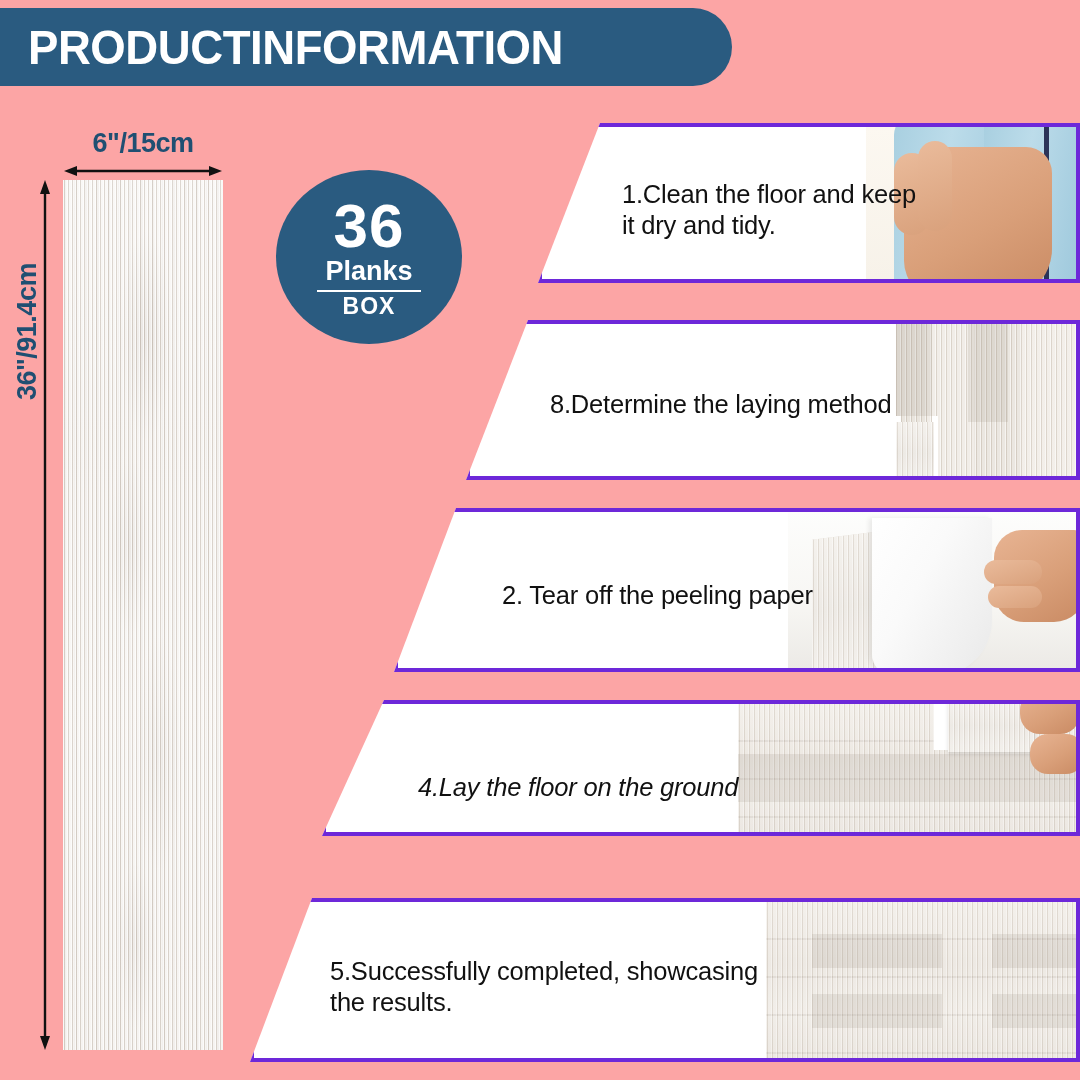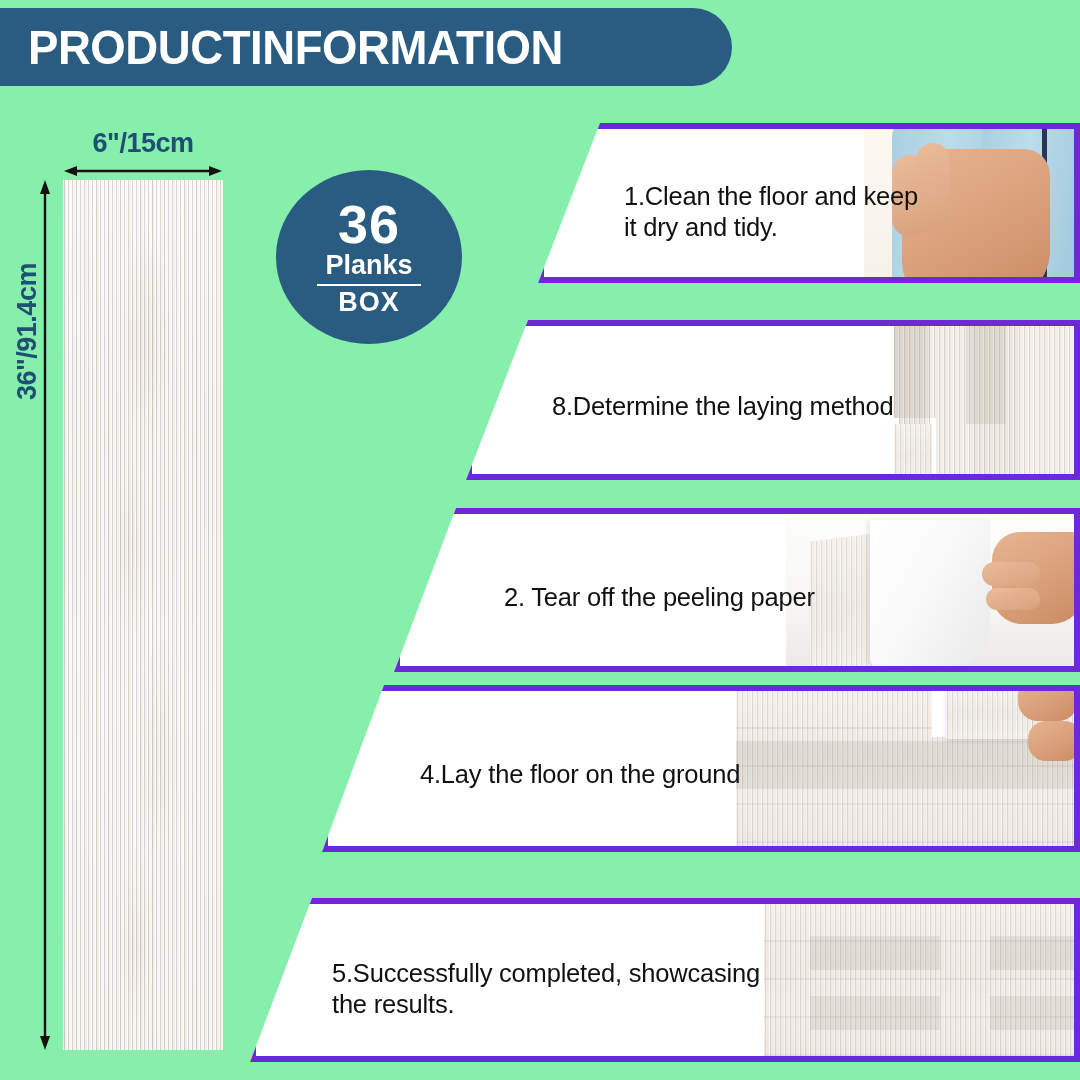--- a/index.html
+++ b/index.html
@@ -5,21 +5,21 @@
   * { box-sizing: border-box; margin: 0; padding: 0; }
   html, body {
     width: 1080px; height: 1080px;
     background: #ffffff;
     font-family: "Liberation Sans", sans-serif;
     overflow: hidden;
   }
   #page {
     position: relative;
     width: 1080px; height: 1080px;
-    background: #86efac;
+    background: #fca5a5;
     padding-left: 21px;
   }
 
   
   .header-banner {
     position: absolute;
     left: 0; top: 8px;
     width: 732px; height: 78px;
     background: #2a5b80;
     border-top-right-radius: 42px;
@@ -98,50 +98,50 @@
     width: 186px; height: 174px;
     border-radius: 50%;
     background: #2a5b80;
     display: flex;
     flex-direction: column;
     align-items: center;
     justify-content: center;
     color: #ffffff;
   }
   .badge-number {
-    font-size: 54px;
+    font-size: 62px;
     font-weight: bold;
     line-height: 0.98;
     letter-spacing: 1px;
     text-align: right;
   }
   .badge-planks {
     font-size: 27px;
     font-weight: bold;
     line-height: 1.1;
     margin-top: 1px;
   }
   .badge-rule {
     width: 104px; height: 2px;
     background: #ffffff;
     margin: 3px 0 2px;
   }
   .badge-box {
-    font-size: 27px;
+    font-size: 23px;
     font-weight: bold;
     letter-spacing: 1px;
     line-height: 1.05;
   }
 
   
   .step {
     position: absolute;
     overflow: hidden;
     background: #ffffff;
-    border: 6px solid #6d28d9;
+    border: 4px solid #6d28d9;
   }
   .step-text {
     position: absolute;
     color: #111111;
     font-size: 25.5px;
     line-height: 1.2;
     letter-spacing: -0.2px;
     white-space: pre-line;
     z-index: 3;
   }
@@ -301,22 +301,22 @@
     <div class="step-photo photo-white" style="width:288px;">
       <div class="wood-block wood-plain" style="left:24px; top:22px; width:92px; height:142px; transform:skewY(-7deg);"></div>
       <div class="paper-peel" style="left:84px; top:6px; width:120px; height:158px; border-radius:0 0 56px 22px; box-shadow:-3px 0 5px rgba(0,0,0,0.08);"></div>
       <div class="hand" style="left:206px; top:18px; width:92px; height:92px; border-radius:28px 12px 32px 30px;"></div>
       <div class="finger" style="left:196px; top:48px; width:58px; height:24px; border-radius:12px;"></div>
       <div class="finger" style="left:200px; top:74px; width:54px; height:22px; border-radius:11px;"></div>
     </div>
     <div class="step-text" style="left:104px; top:68px; width:400px;">2. Tear off the peeling paper</div>
   </div>
 
-  <div class="step" style="left:322px; top:685px; width:758px; height:167px;
-              clip-path: polygon(62px 0, 100% 0, 100% 100%, 0 100%);">
+  <div class="step" style="left:322px; top:700px; width:758px; height:136px;
+              clip-path: polygon(62px 0, 100% 0, 100% 100%, 0 100%); font-style: italic;">
     <div class="step-photo wood-horizontal" style="width:338px;">
       <div class="shade-block" style="left:0; top:50px; width:338px; height:48px;"></div>
       <div class="notch" style="left:196px; top:0; width:14px; height:46px;"></div>
       <div class="wood-block wood-plain" style="left:210px; top:-4px; width:86px; height:52px; box-shadow:0 2px 4px rgba(0,0,0,0.12);"></div>
       <div class="hand" style="left:282px; top:-14px; width:60px; height:44px; border-radius:20px;"></div>
       <div class="hand" style="left:292px; top:30px; width:54px; height:40px; border-radius:18px;"></div>
     </div>
     <div class="step-text" style="left:92px; top:68px; width:400px;">4.Lay the floor on the ground</div>
   </div>
 

